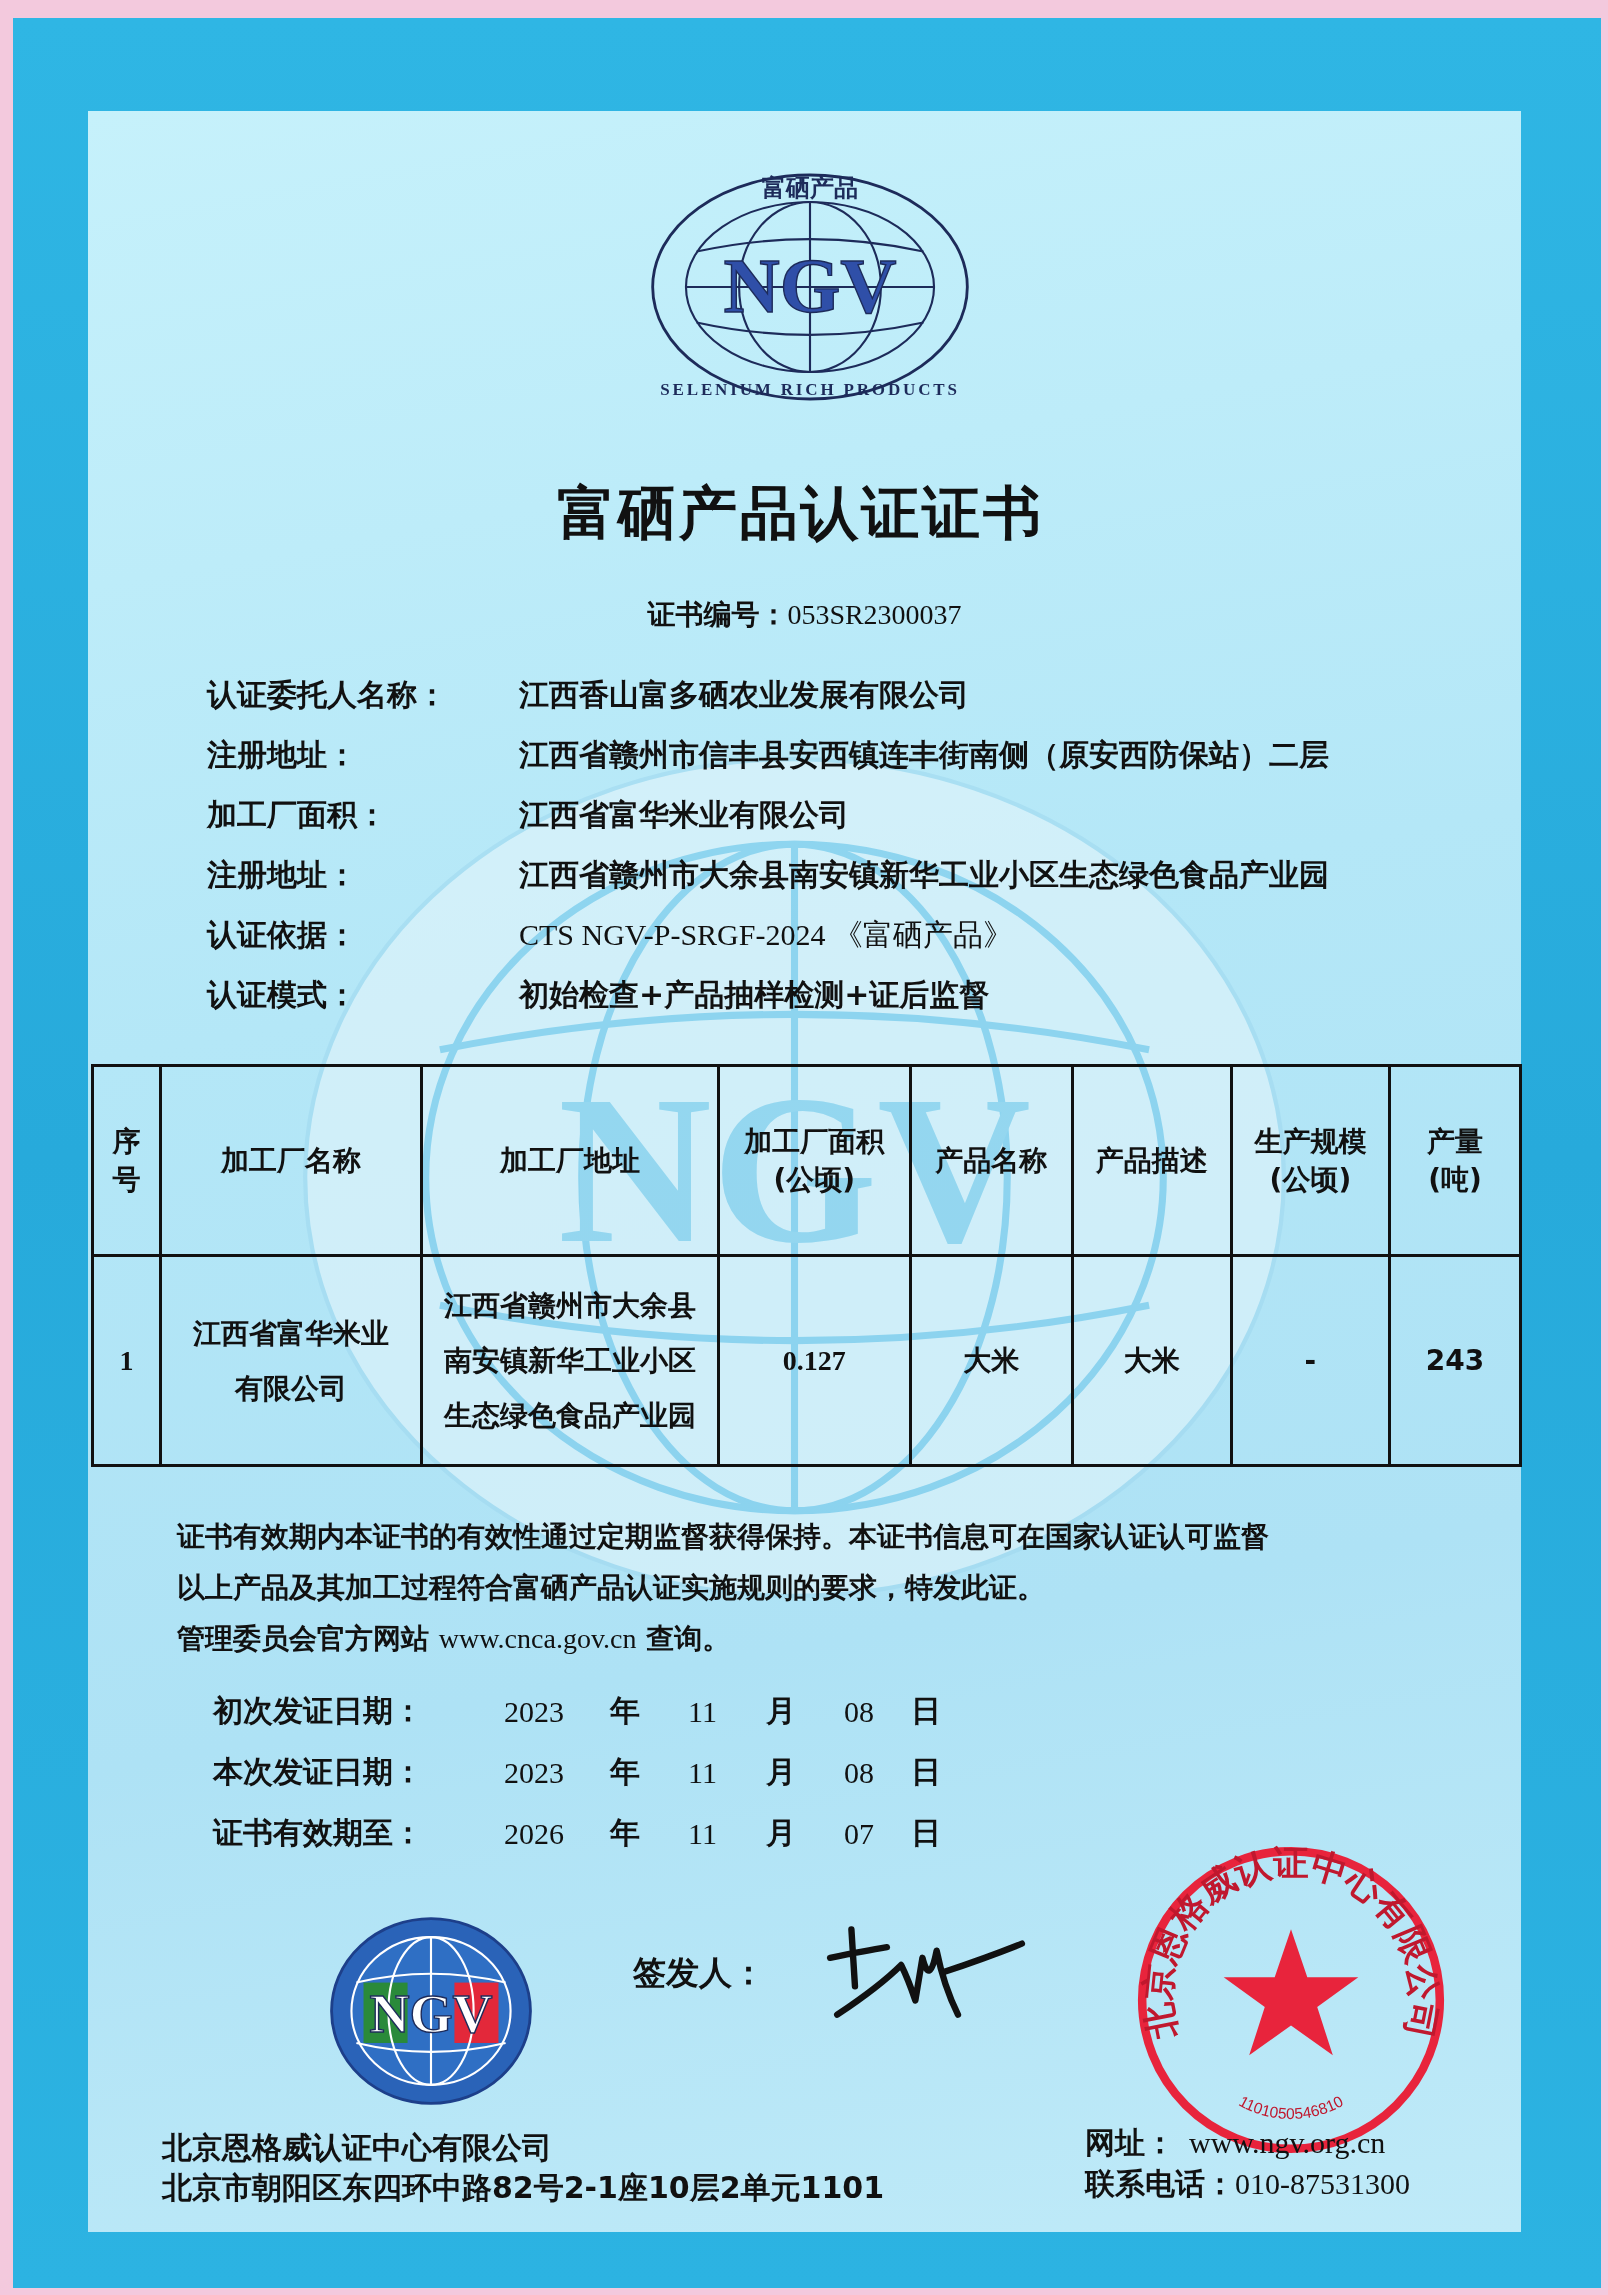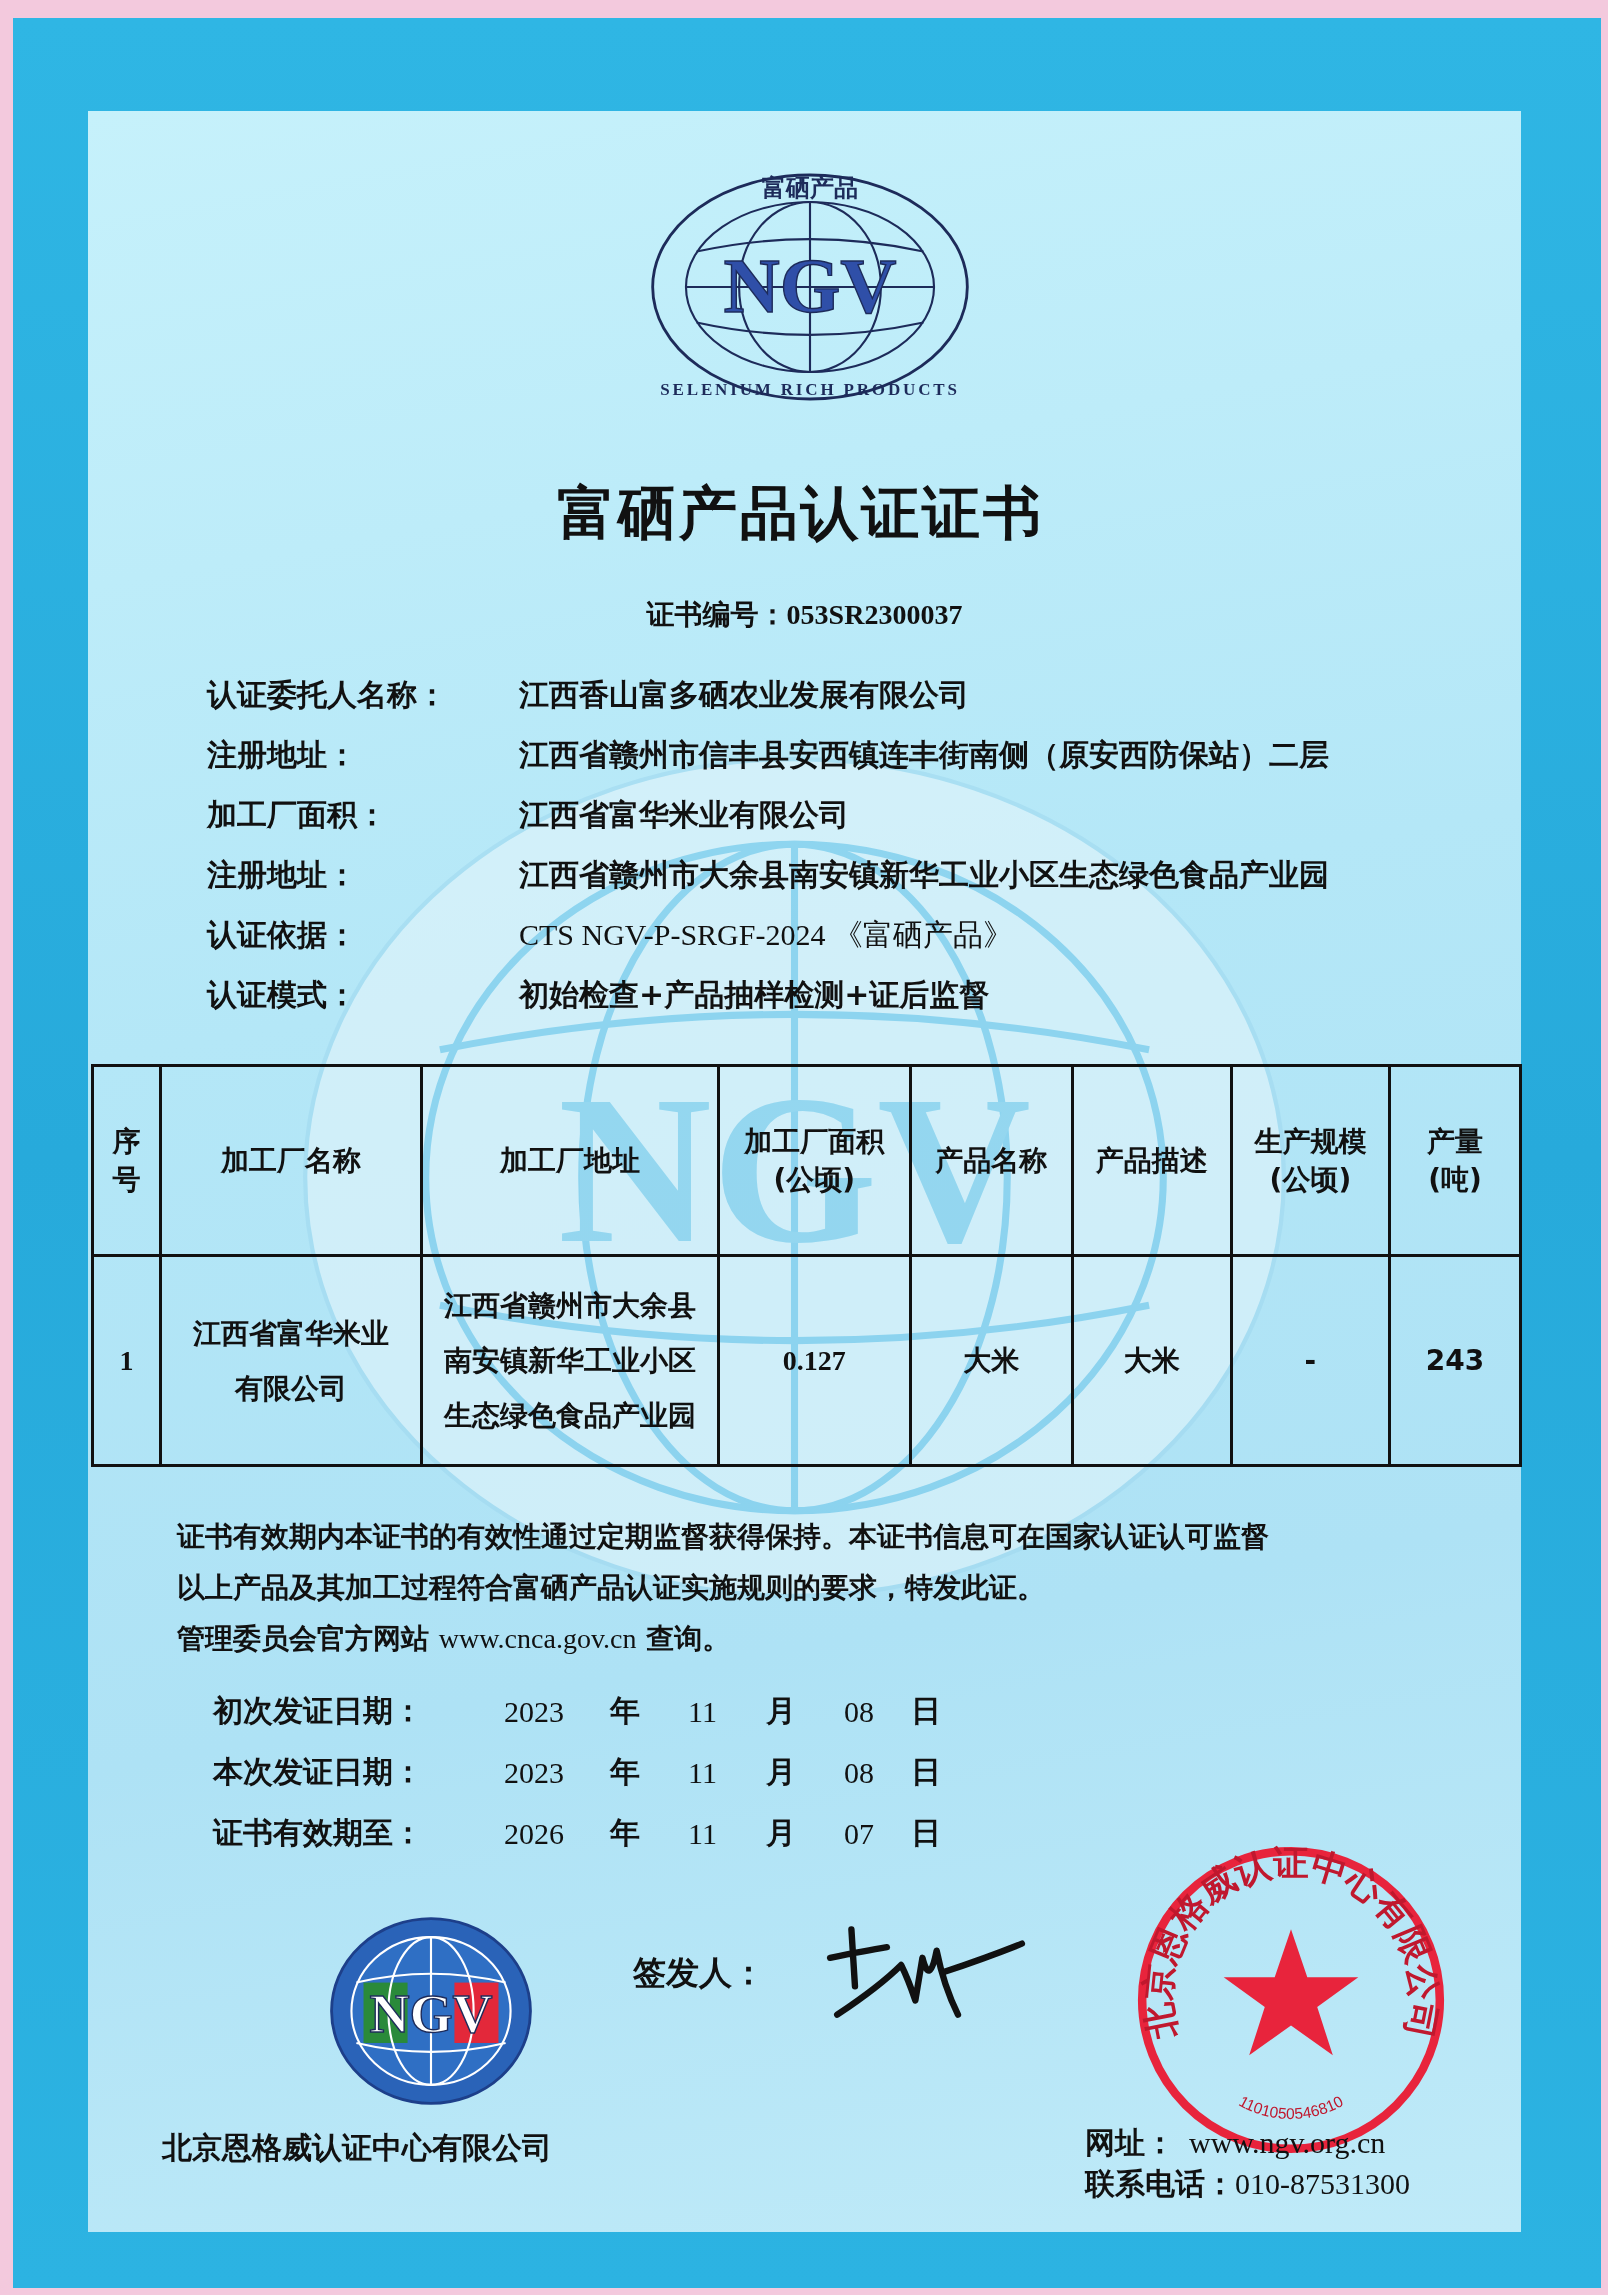--- a/index.html
+++ b/index.html
@@ -23,21 +23,21 @@
   }
   .logo-top { position:absolute; left:647px; top:170px; width:326px; height:234px; }
   .title {
     position:absolute; left:0; width:1601px; top:475px; text-align:center;
     font-size:58px; font-weight:bold; letter-spacing:2.8px;
   }
   .certno {
     position:absolute; left:0; width:1609px; top:596px; text-align:center;
     font-size:28px; font-weight:bold;
   }
-  .certno .num { font-family:"Liberation Serif",serif; font-weight:bold; }
+  .certno .num { font-family:"Liberation Serif",serif; font-weight:normal; }
   .info { position:absolute; left:207px; top:665px; width:1277px; }
   .info-row { height:60px; display:flex; align-items:center; font-size:30px; font-weight:bold; }
   .info-row .lbl { width:312px; }
   .info-row .val { flex:1; }
   .serif { font-family:"Liberation Serif",serif; font-weight:normal; }
   table.prod {
     position:absolute; left:91px; top:1064px; width:1431px;
     border-collapse:collapse; font-size:28px; font-weight:bold;
   }
   table.prod td, table.prod th {
@@ -216,18 +216,19 @@
   <circle cx="230" cy="230" r="210" fill="none" stroke="#e8243c" stroke-width="12"></circle>
   <polygon points="230,130 253,198 325,198 267,240 289,308 230,266 171,308 193,240 135,198 207,198" fill="#e8243c"></polygon>
   <path id="sealArc" d="M90 320 A170 170 0 1 1 370 320" fill="none"></path>
   <text font-size="50" fill="#c0182e" font-weight="bold"><textPath href="#sealArc" startOffset="50%" text-anchor="middle">北京恩格威认证中心有限公司</textPath></text>
   <path id="sealArc2" d="M120 350 A150 150 0 0 0 340 350" fill="none"></path>
   <text font-size="22" fill="#c0182e" font-family="Liberation Sans, sans-serif"><textPath href="#sealArc2" startOffset="50%" text-anchor="middle">1101050546810</textPath></text>
 </svg>
 
 <div class="footer-left">
   <div>北京恩格威认证中心有限公司</div>
+  <div>北京市朝阳区东四环中路82号2-1座10层2单元1101</div>
 </div>
 <div class="footer-right">
   <div><span>网址：</span><span class="serif" style="margin-left:14px">www.ngv.org.cn</span></div>
   <div><span>联系电话：</span><span class="serif" style="margin-left:0">010-87531300</span></div>
 </div>
 
 
 </body></html>

